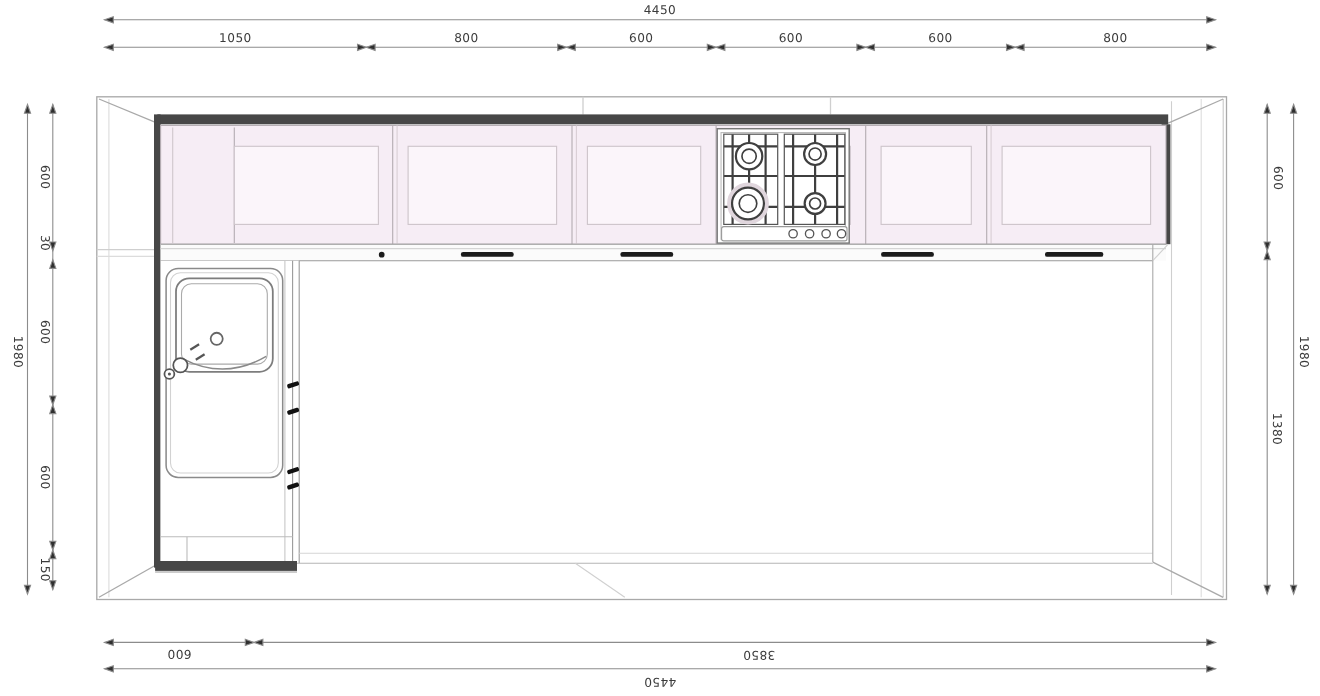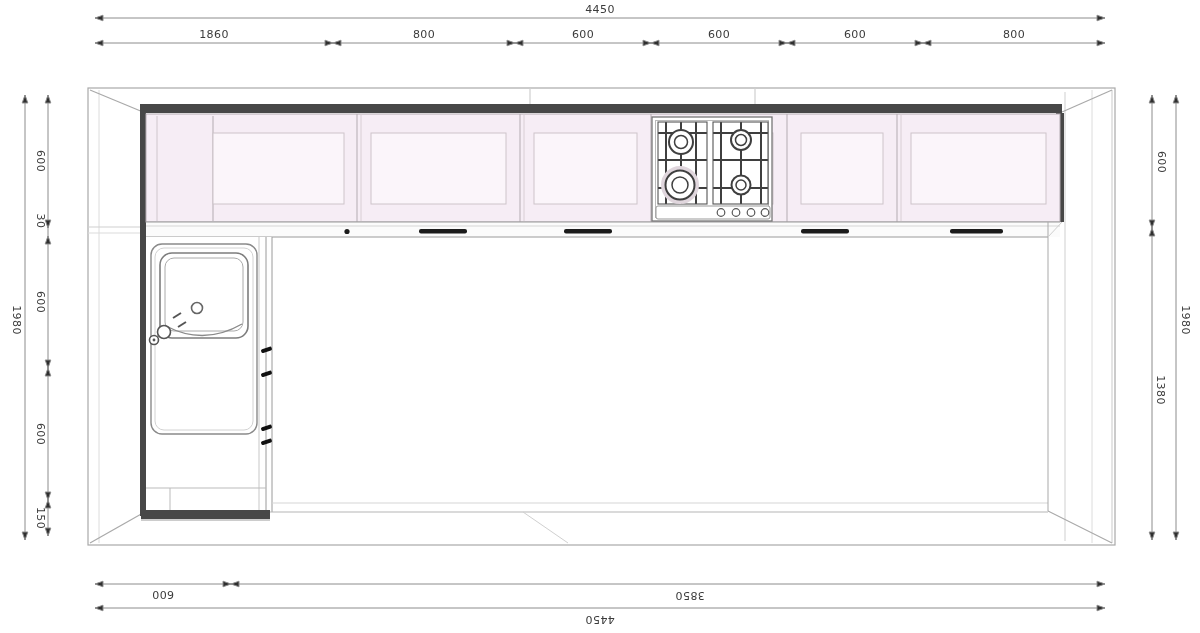--- a/index.html
+++ b/index.html
@@ -231,21 +231,21 @@
       <line x1="272" y1="503" x2="1048" y2="503" stroke="#d5d5d5"></line>
       <line x1="270" y1="512" x2="1048" y2="512"></line>
       <line x1="1048" y1="222" x2="1048" y2="511" stroke="#a9a9a9"></line>
       <line x1="1062" y1="222" x2="1048" y2="237" stroke="#cfcfcf"></line>
       <line x1="523" y1="512" x2="568" y2="543" stroke="#d0d0d0"></line>
       <line x1="141" y1="520" x2="270" y2="520" stroke="#9a9a9a"></line>
     </g>
   </svg>
 
   <div class="dim-label" style="left:578px;top:3px;">4450</div>
-  <div class="dim-label" style="left:192px;top:28px;">1860</div>
+  <div class="dim-label" style="left:192px;top:28px;">1050</div>
   <div class="dim-label" style="left:402px;top:28px;">800</div>
   <div class="dim-label" style="left:561px;top:28px;">600</div>
   <div class="dim-label" style="left:697px;top:28px;">600</div>
   <div class="dim-label" style="left:833px;top:28px;">600</div>
   <div class="dim-label" style="left:992px;top:28px;">800</div>
 
   <div class="dim-label flip" style="left:141px;top:587px;">600</div>
   <div class="dim-label flip" style="left:668px;top:588px;">3850</div>
   <div class="dim-label flip" style="left:578px;top:612px;">4450</div>
 

